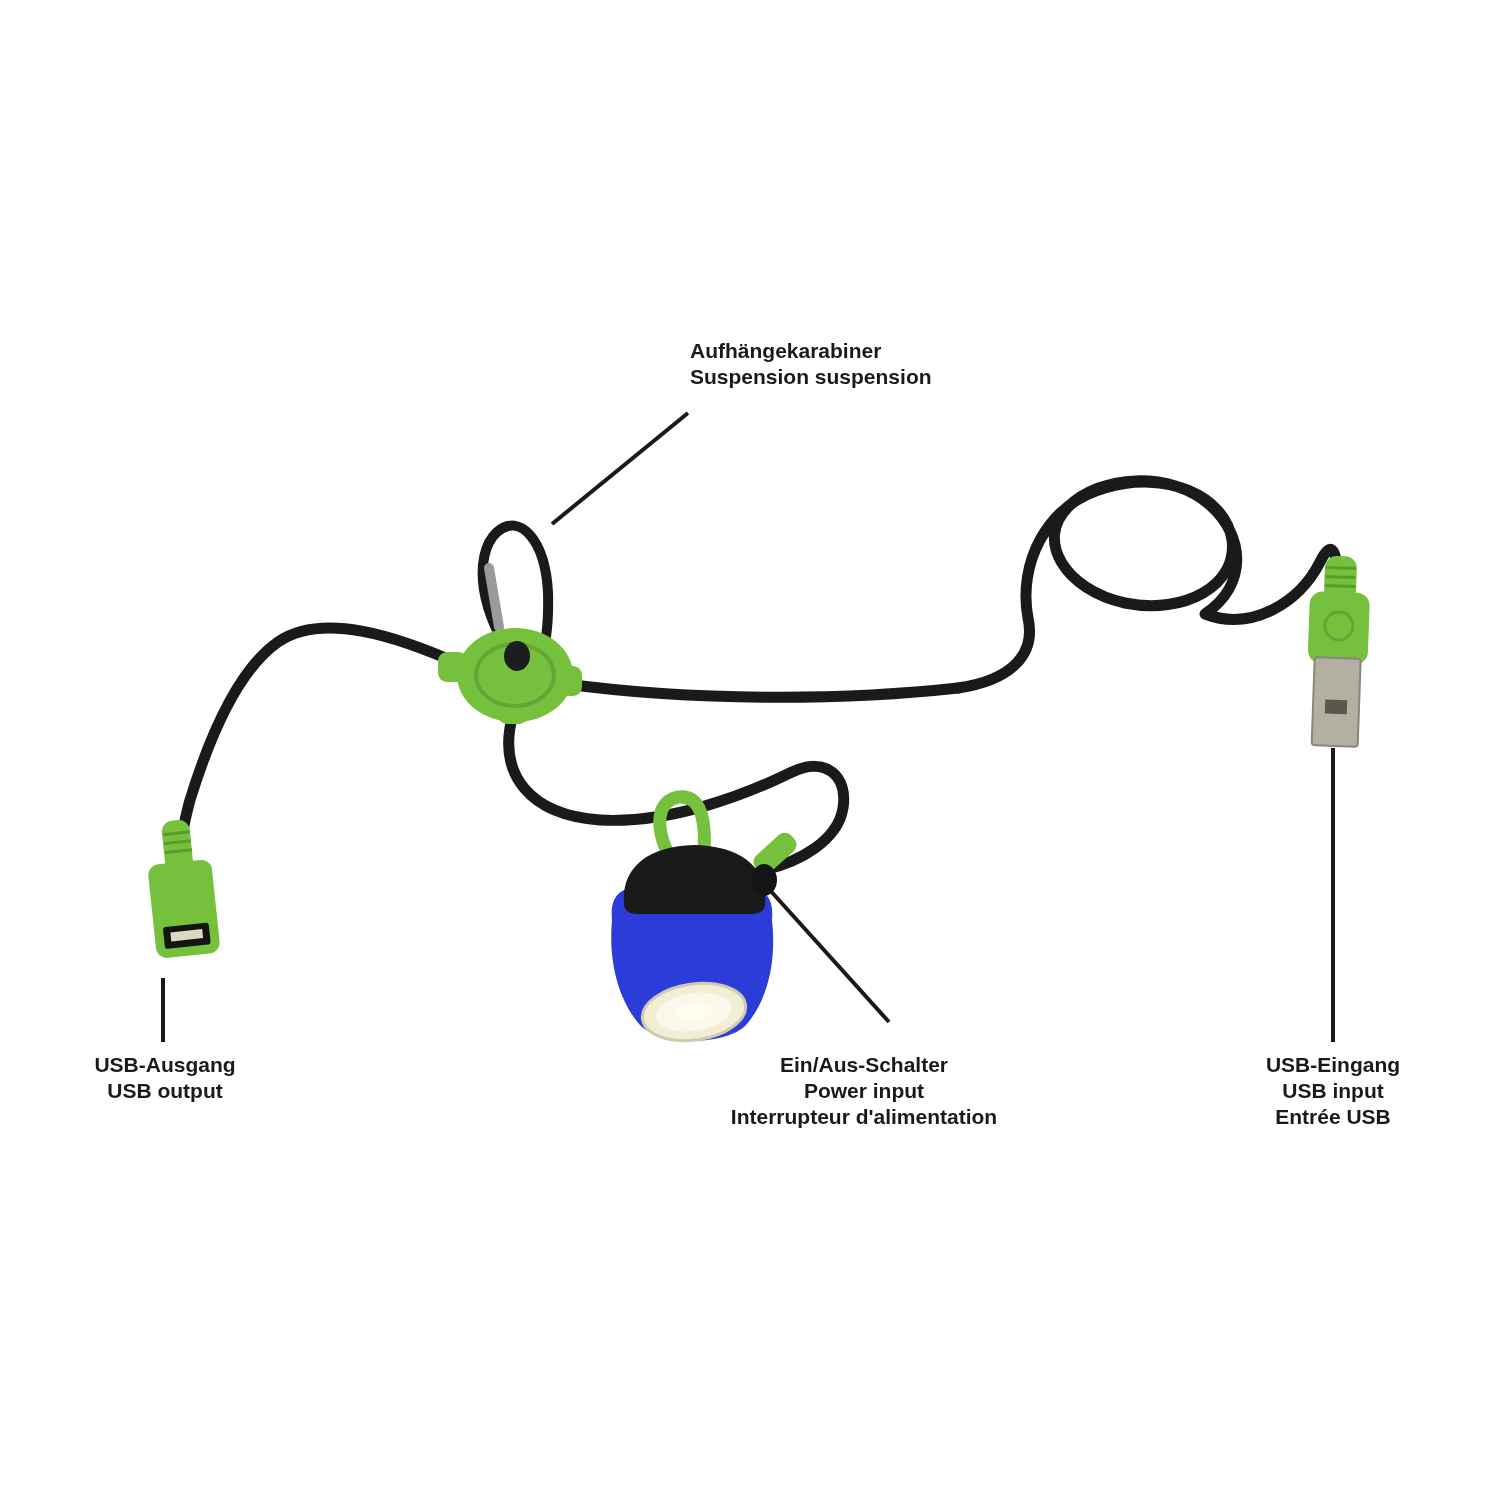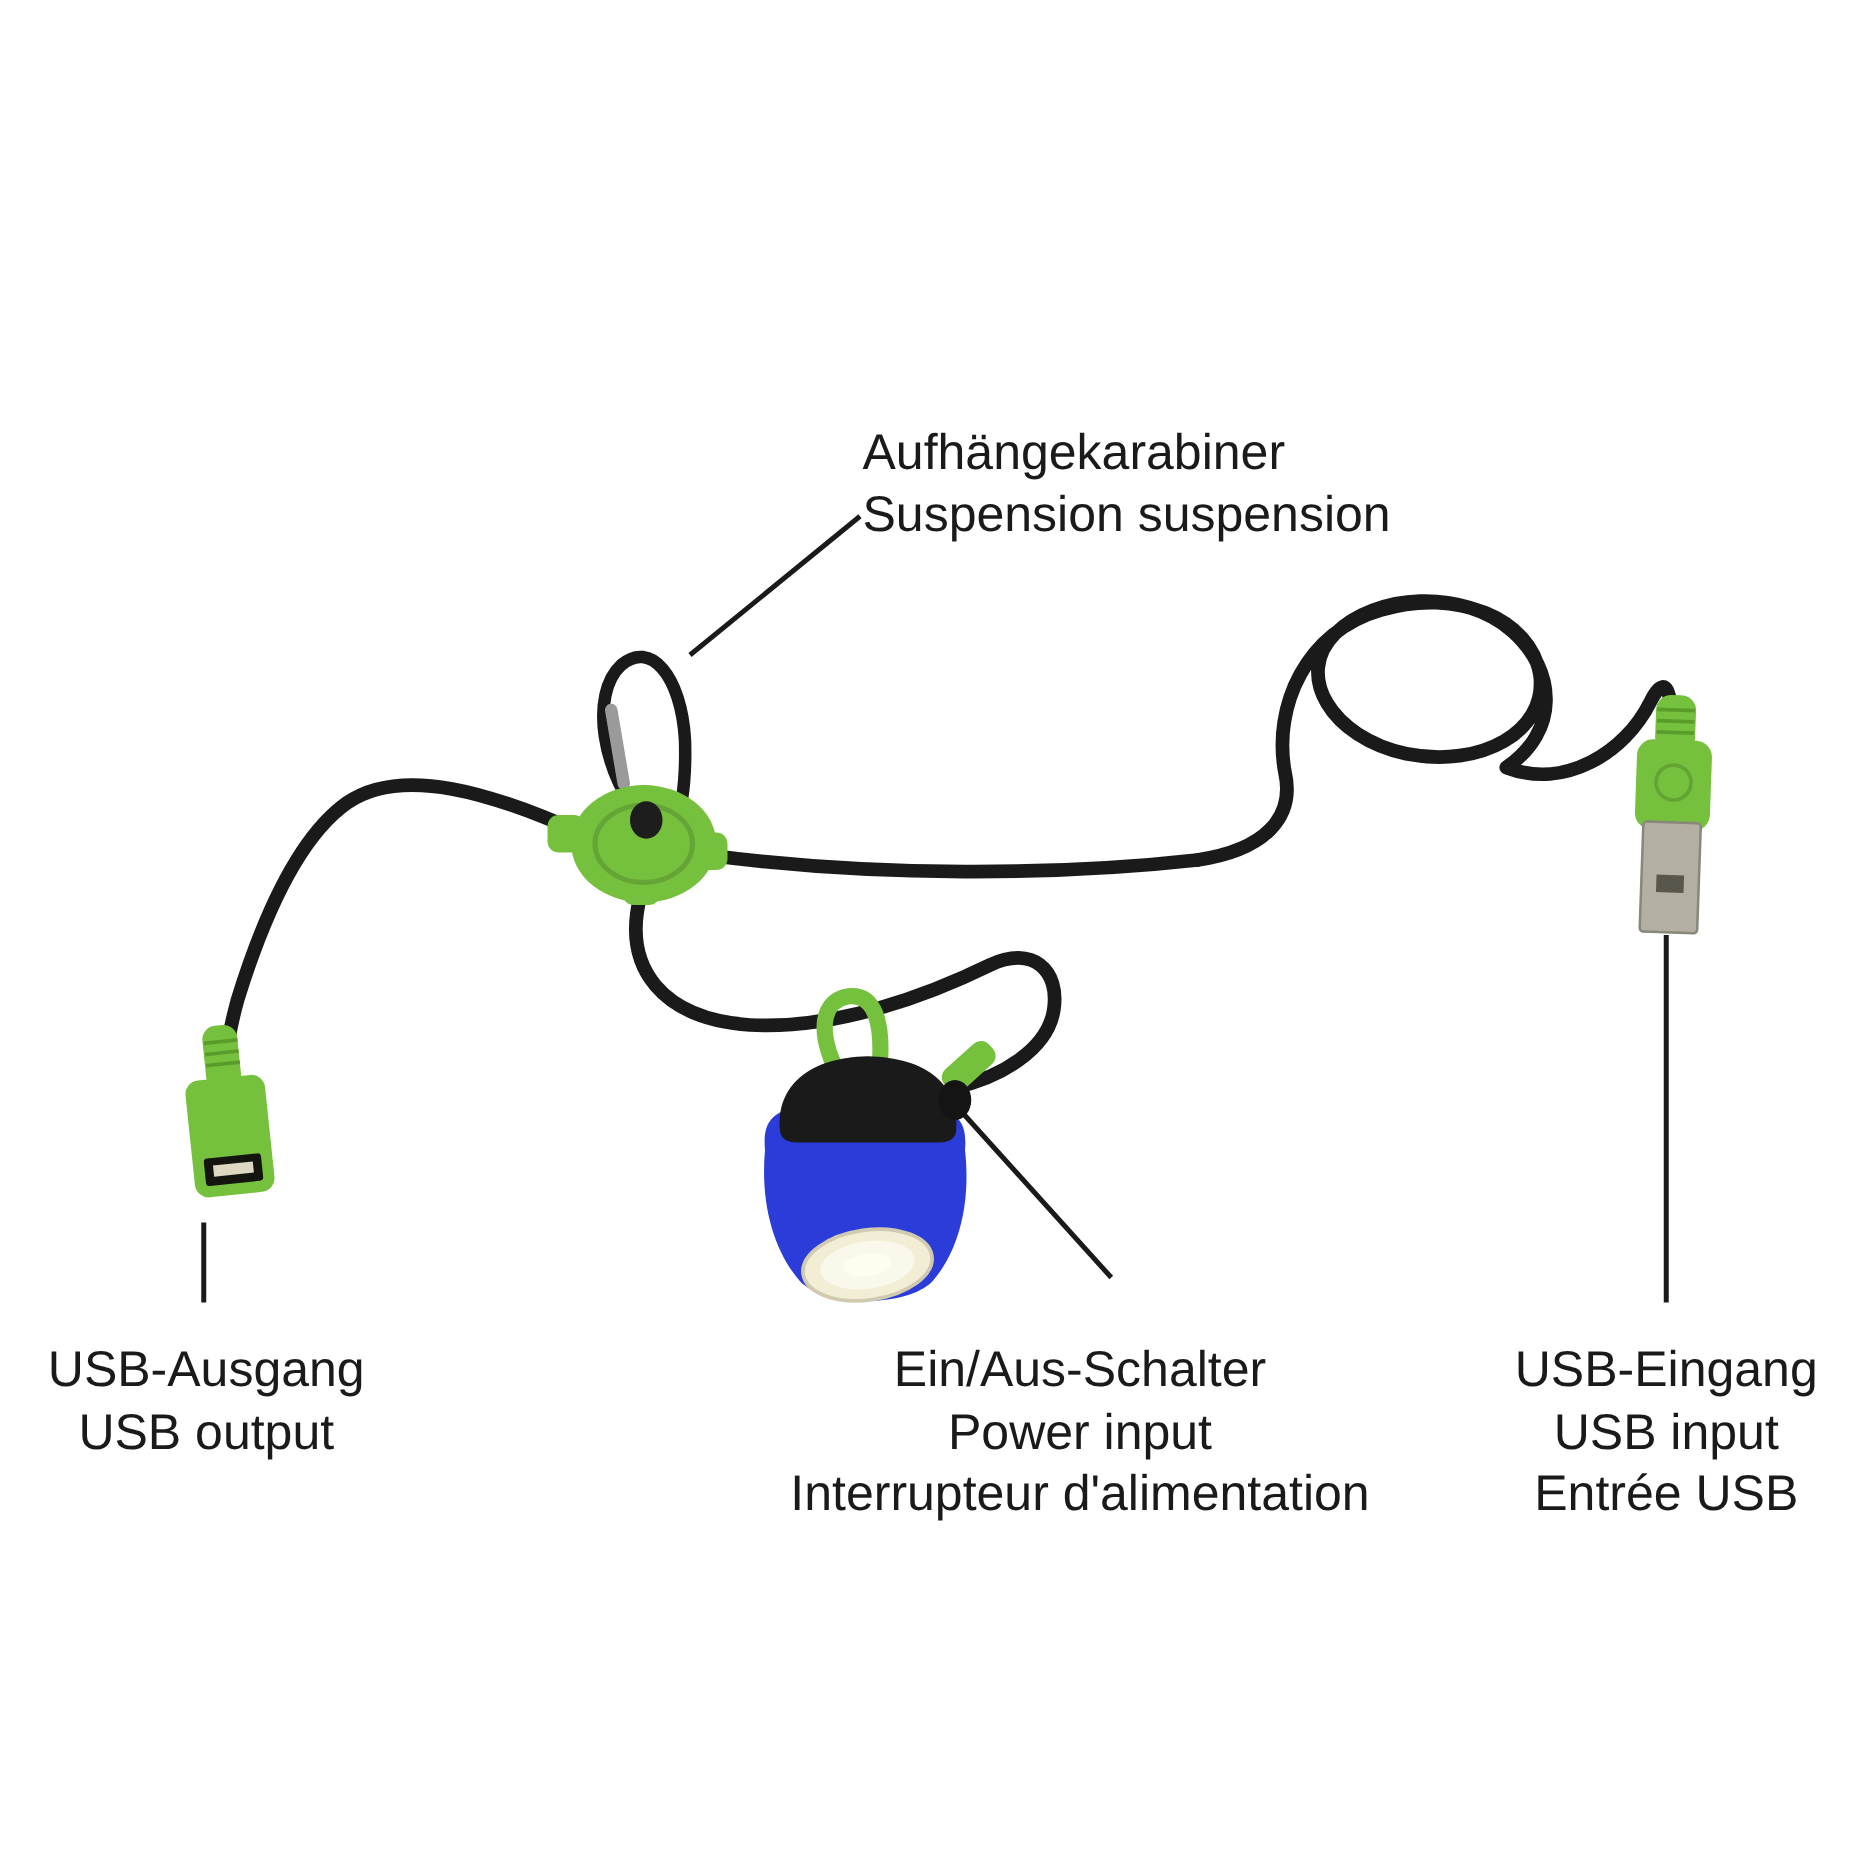--- a/index.html
+++ b/index.html
@@ -1,21 +1,21 @@
 <!DOCTYPE html>
 <html style="--background: #ffffff; --text: #1a1a1a; --black: #1a1a1a; --green: #75c13e; --green_dark: #5a9c2c; --blue: #2b3cd8; --metal: #b3afa2; --metal_dark: #89867a; --gate: #9a9a9a; --lens: #f2eed6; --lens_inner: #faf8ea; --lens_core: #fffdf0; --port_dark: #15150f; --port_tongue: #ddd8c2; --plug_hole: #59564c;"><head>
 <meta charset="utf-8">
 <style>
   html,body{margin:0;padding:0;background:#fff;}
   body{width:1500px;height:1500px;overflow:hidden;font-family:"Liberation Sans",sans-serif;}
   .stage{position:relative;width:1500px;height:1500px;background:var(--background,#fff);overflow:hidden;}
   .illustration{position:absolute;left:0;top:0;}
-  .label{position:absolute;color:var(--text,#1a1a1a);font-weight:400;font-size:40px;line-height:1.24;}
+  .label{position:absolute;color:var(--text,#1a1a1a);font-weight:700;font-size:21px;line-height:1.24;}
   .label.left-aligned{text-align:left;}
-  .label.centered{text-align:center;margin-top:20px;}
+  .label.centered{text-align:center;}
   
   .cable{fill:none;stroke:var(--black,#1a1a1a);stroke-width:11;stroke-linecap:round;stroke-linejoin:round;}
   .leader{fill:none;stroke:var(--black,#1a1a1a);stroke-width:4;stroke-linecap:butt;}
   .green-fill{fill:var(--green,#75c13e);}
   .green-stroke{fill:none;stroke:var(--green,#75c13e);}
   .green-ridge{stroke:var(--green_dark,#5a9c2c);stroke-width:3;fill:none;}
   .black-fill{fill:var(--black,#1a1a1a);}
   .blue-fill{fill:var(--blue,#2b3cd8);}
   .metal-fill{fill:var(--metal,#b3afa2);stroke:var(--metal_dark,#89867a);stroke-width:2;}
   .carabiner-wire{fill:none;stroke:var(--black,#1a1a1a);stroke-width:10;stroke-linecap:round;}

